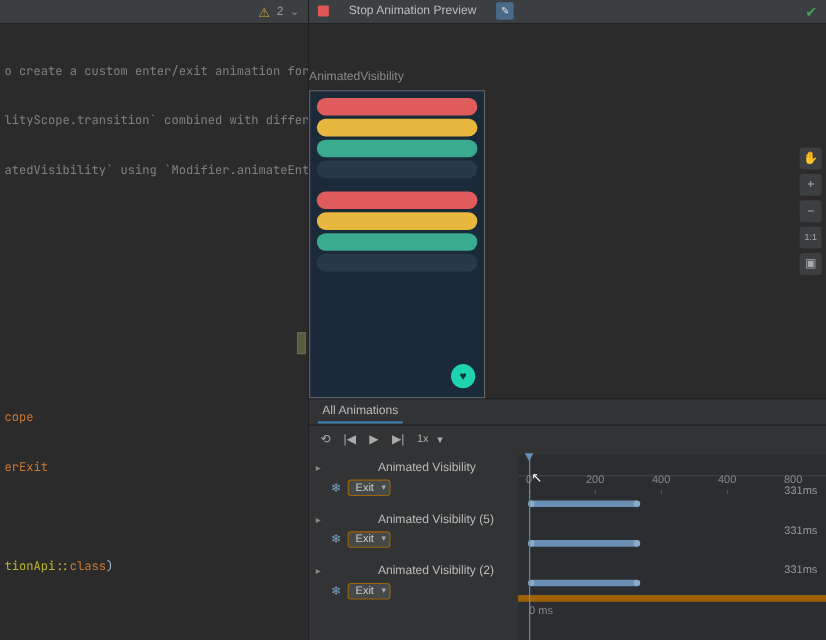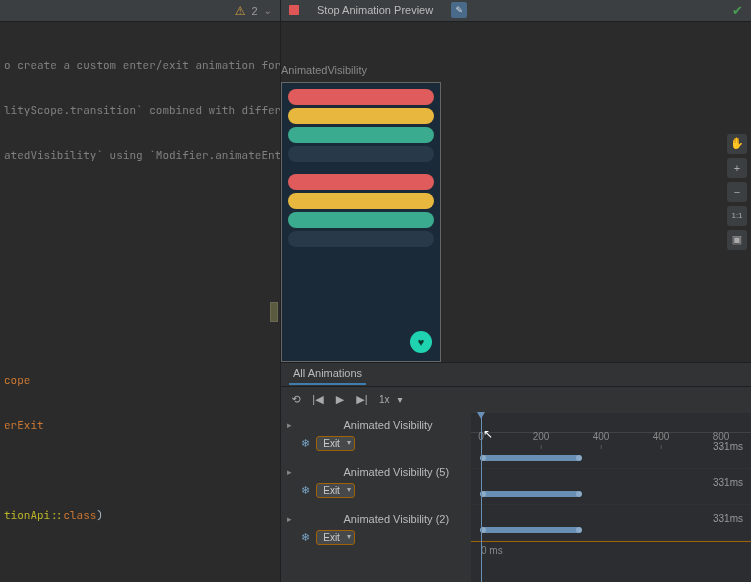--- a/index.html
+++ b/index.html
@@ -316,21 +316,21 @@
   position: absolute;
   width: 6px; height: 6px;
   background: #8aaac8;
   border-radius: 50%;
   top: 0;
 }
 .track-bar::before { left: -1px; }
 .track-bar::after { right: -1px; }
 .footer-time {
   height: 20px;
-  border-top: 1px solid #a16207;
+  border-top: 6px solid #a16207;
   padding: 3px 10px;
   font-size: 10px;
   color: #888;
   position: relative;
 }
 </style>
 </head>
 <body>
 
 <div class="editor-pane">

